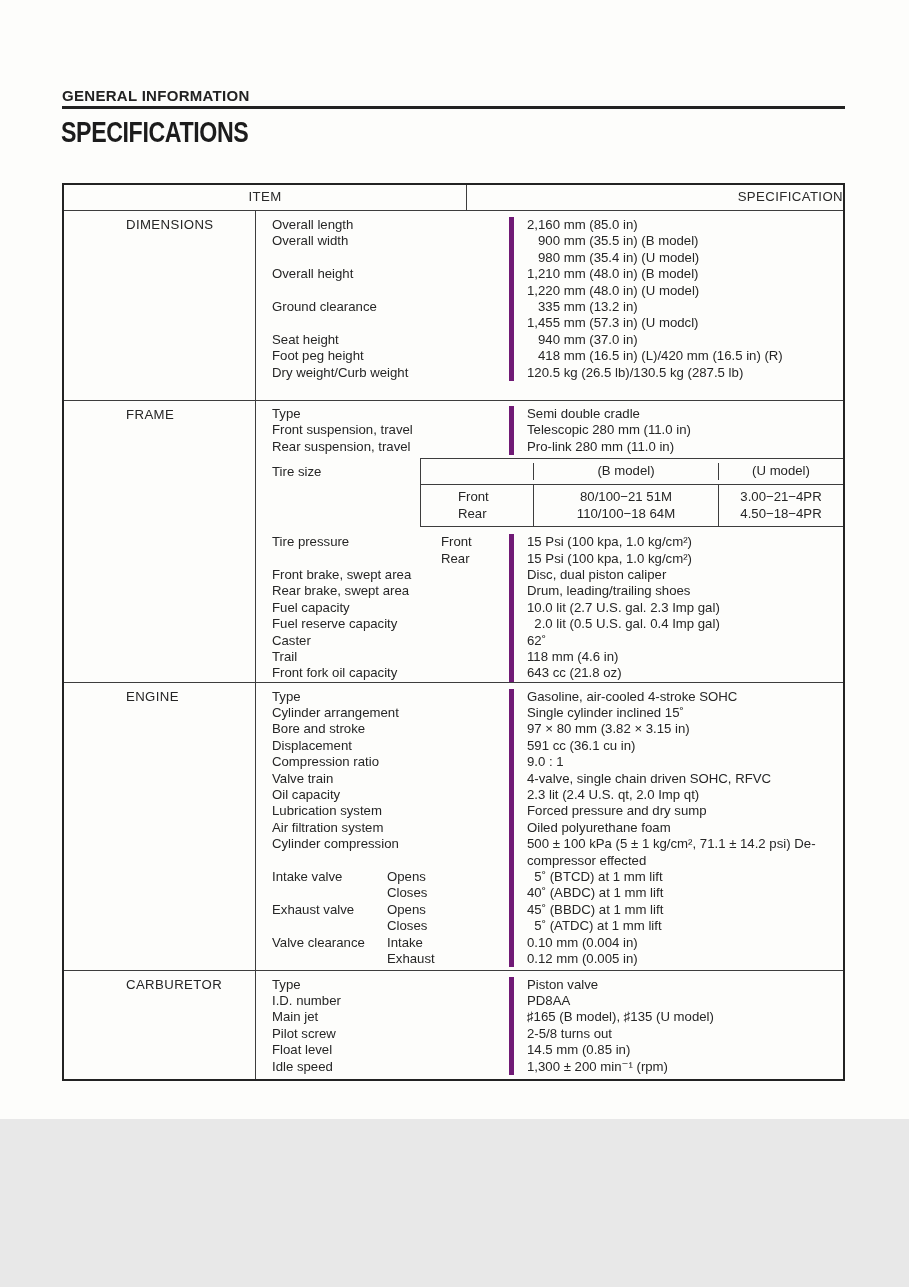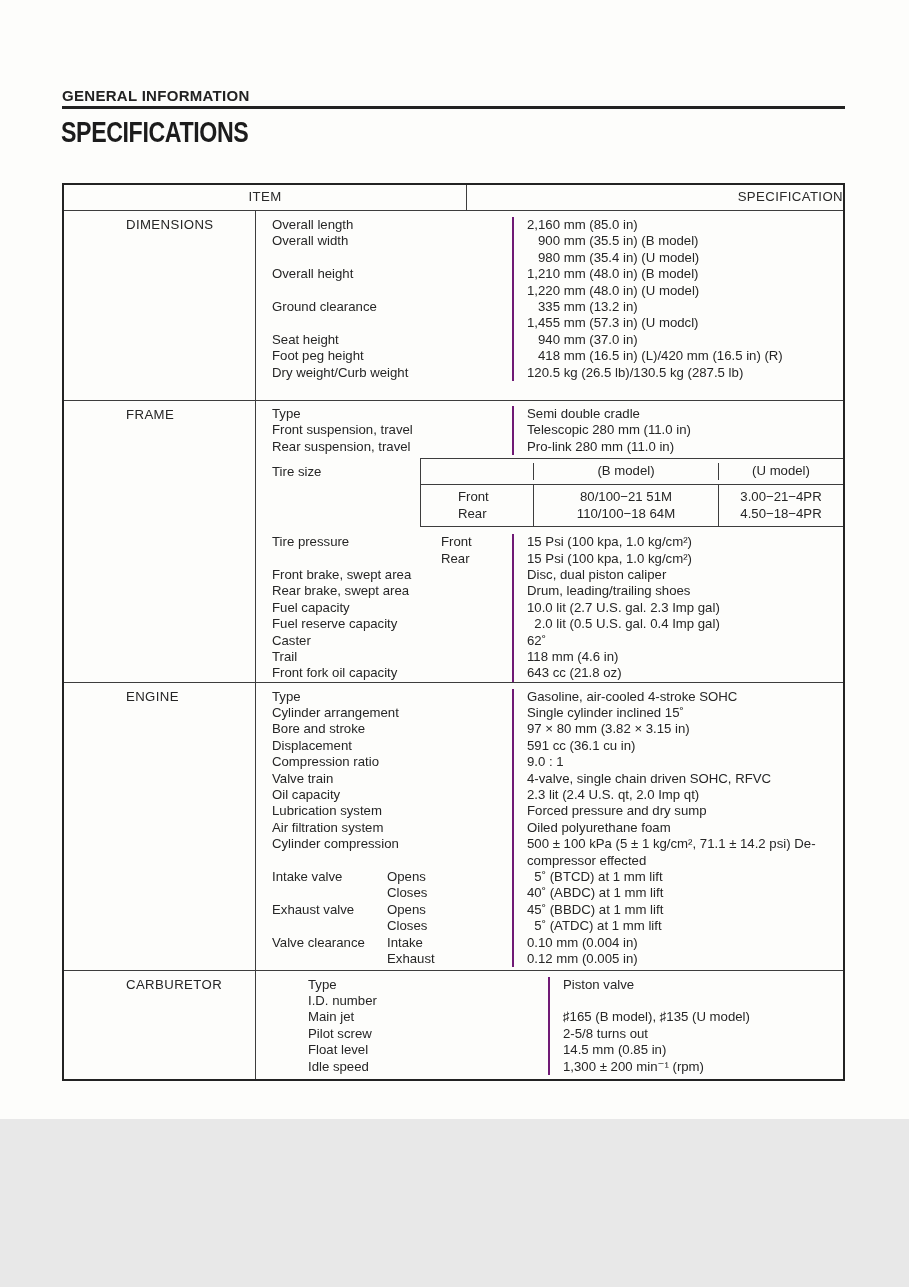--- a/index.html
+++ b/index.html
@@ -38,30 +38,30 @@
     width:144px;box-sizing:border-box;border-right:1px solid #3d3d3d;
     padding:6px 4px 0 14px;letter-spacing:.4px;color:#252525;
   }
   .body{flex:1;display:flex;flex-direction:column;min-width:0;}
   .rows{display:flex;flex-direction:column;}
   .pad-top{padding-top:6px;}
   .pad-top-sm{padding-top:5px;}
   .pad-top-after{padding-top:7px;}
   .line{display:flex;height:16.4px;}
   .item-cell{
-    width:258px;box-sizing:border-box;border-right:2px solid #701a75;
+    width:258px;box-sizing:border-box;border-right:5px solid #701a75;
     padding-left:16px;position:relative;white-space:pre;overflow:visible;
   }
   .sub{position:absolute;top:0;}
   .spec-cell{flex:1;padding-left:13px;white-space:pre;min-width:0;}
   
   .sec-dimensions{min-height:189px;}
   .sec-frame{min-height:280px;}
   .sec-engine{min-height:287px;}
-  .sec-carburetor{min-height:108px;gap:36px;}
+  .sec-carburetor{min-height:108px;}
   
   .tire-block{display:flex;margin-top:3px;}
   .tire-label{width:143px;box-sizing:border-box;padding:6px 0 0 16px;}
   .tire-table{
     flex:1;border:1px solid #3d3d3d;border-right:none;
     display:flex;flex-direction:column;margin-left:21px;
   }
   .t-head{display:flex;height:25px;border-bottom:1px solid #3d3d3d;align-items:center;}
   .t-data{display:flex;flex:1;}
   .tc0{width:112px;box-sizing:border-box;}
@@ -304,20 +304,21 @@
     <div class="section sec-carburetor">
       <div class="cat">CARBURETOR</div>
       <div class="body">
         <div class="rows pad-top" id="rows-carburetor">
             <div class="line">
               <div class="item-cell"><span>Type</span></div>
               <div class="spec-cell">Piston valve</div>
             </div>
             <div class="line">
               <div class="item-cell"><span>I.D. number</span></div>
+              <div class="spec-cell">PD8AA</div>
             </div>
             <div class="line">
               <div class="item-cell"><span>Main jet</span></div>
               <div class="spec-cell">♯165 (B model), ♯135 (U model)</div>
             </div>
             <div class="line">
               <div class="item-cell"><span>Pilot screw</span></div>
               <div class="spec-cell">2-5/8 turns out</div>
             </div>
             <div class="line">

